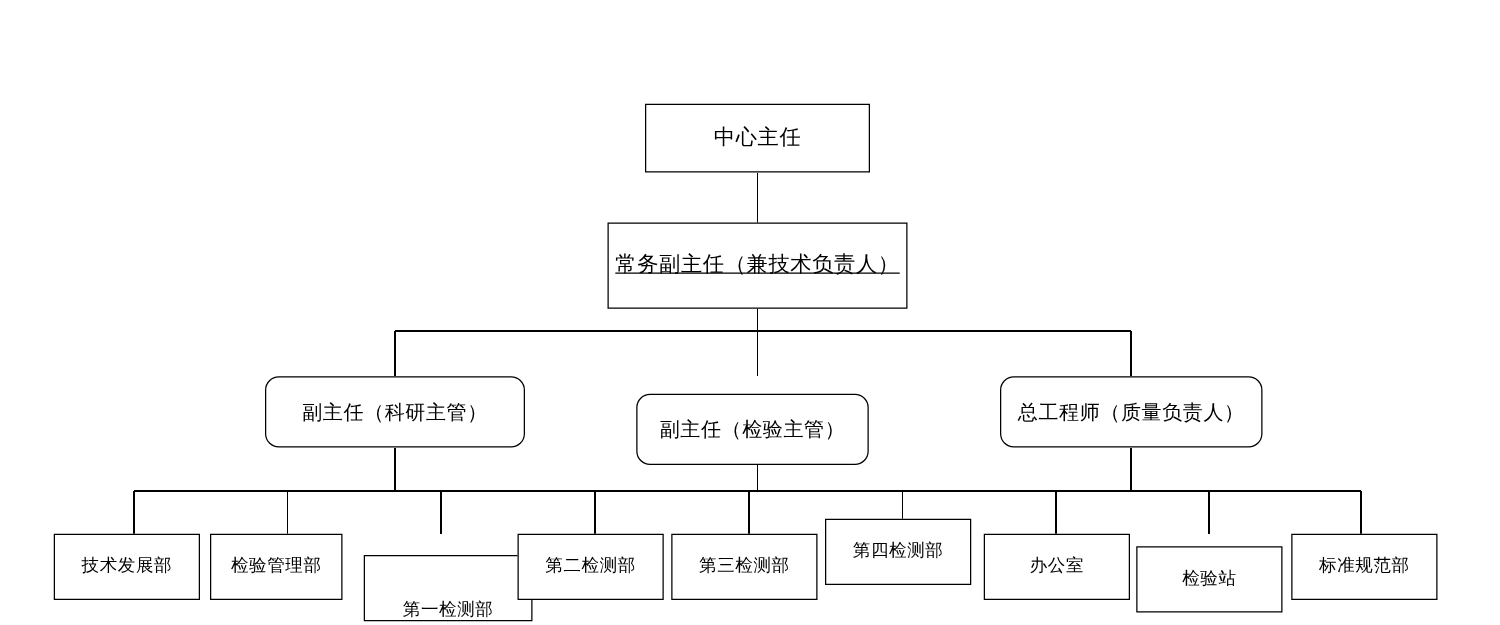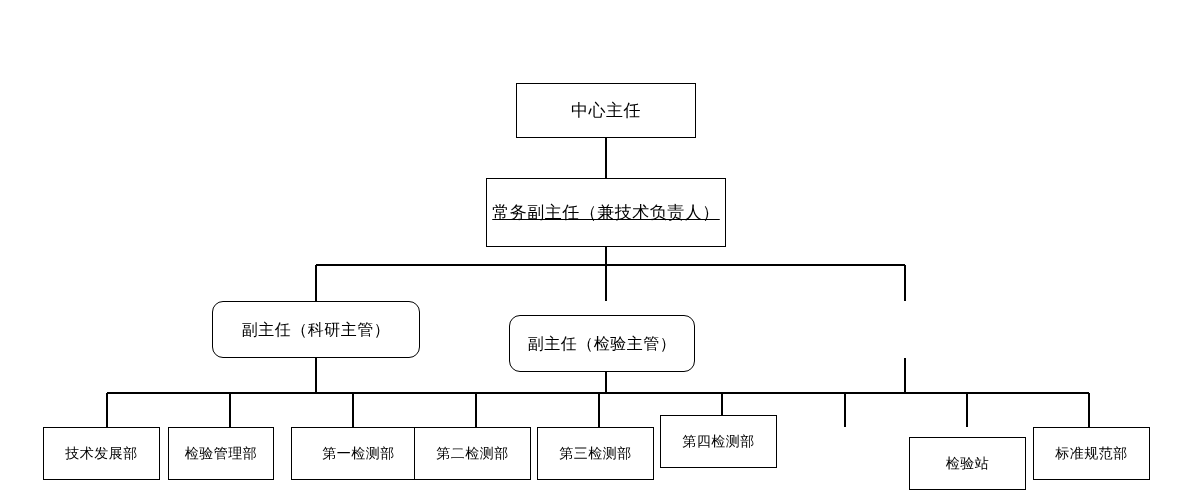--- a/index.html
+++ b/index.html
@@ -93,39 +93,45 @@
   <div class="node node-l2" style="left:486px; top:135px; width:240px; height:69px;text-decoration:underline;">
     <span class="node-label">常务副主任（兼技术负责人）</span>
   </div>
 
   <div class="node node-l3" style="left:212px; top:258px; width:208px; height:57px;">
     <span class="node-label">副主任（科研主管）</span>
   </div>
   <div class="node node-l3" style="left:509px; top:272px; width:186px; height:57px;">
     <span class="node-label">副主任（检验主管）</span>
   </div>
+  <div class="node node-l3" style="left:800px; top:258px; width:210px; height:57px;">
+    <span class="node-label">总工程师（质量负责人）</span>
+  </div>
 
   <div class="node node-l4" style="left:43px; top:384px; width:117px; height:53px;">
     <span class="node-label">技术发展部</span>
   </div>
   <div class="node node-l4" style="left:168px; top:384px; width:106px; height:53px;">
     <span class="node-label">检验管理部</span>
   </div>
-  <div class="node node-l4" style="left:291px; top:384px; width:135px; height:53px;">
+  <div class="node node-l4" style="left:291px; top:401px; width:135px; height:53px;align-items:flex-end;">
     <span class="node-label">第一检测部</span>
   </div>
   <div class="node node-l4" style="left:414px; top:384px; width:117px; height:53px;align-items:center;">
     <span class="node-label">第二检测部</span>
   </div>
   <div class="node node-l4" style="left:537px; top:384px; width:117px; height:53px;">
     <span class="node-label">第三检测部</span>
   </div>
   <div class="node node-l4" style="left:660px; top:372px; width:117px; height:53px;">
     <span class="node-label">第四检测部</span>
   </div>
+  <div class="node node-l4" style="left:787px; top:384px; width:117px; height:53px;">
+    <span class="node-label">办公室</span>
+  </div>
   <div class="node node-l4" style="left:909px; top:394px; width:117px; height:53px;">
     <span class="node-label">检验站</span>
   </div>
   <div class="node node-l4" style="left:1033px; top:384px; width:117px; height:53px;">
     <span class="node-label">标准规范部</span>
   </div>
 
 </div>
 
 </body></html>

